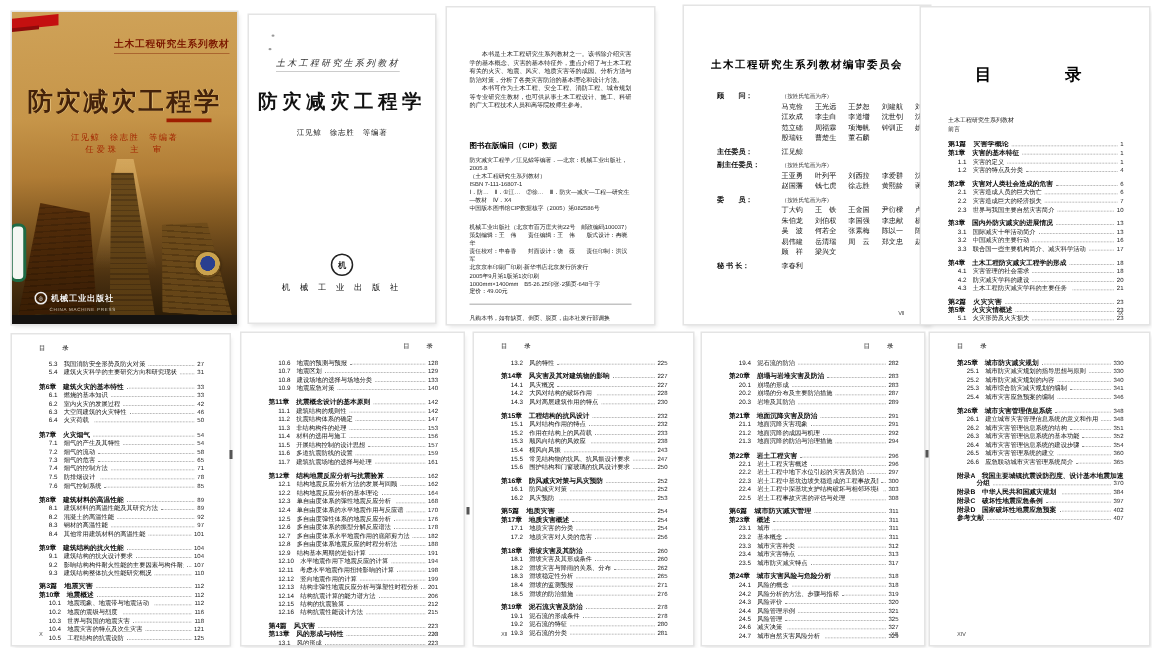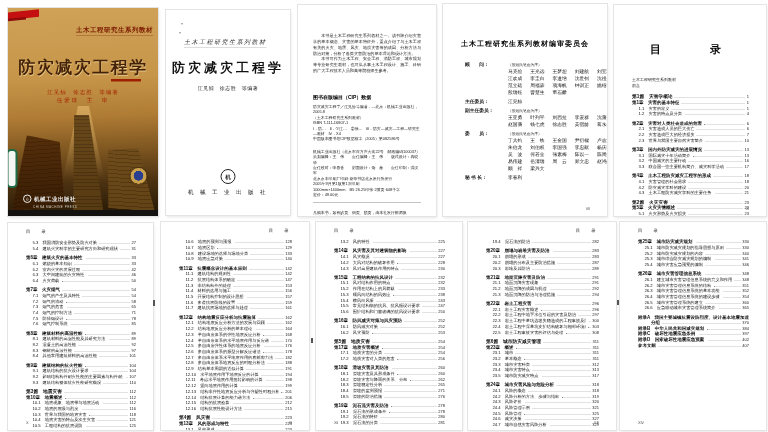--- a/index.html
+++ b/index.html
@@ -158,21 +158,21 @@
         <div>定价：49.00元</div>
       </div>
     <div class="cp-rule"></div>
     <div class="cp-block mt">
         <div>凡购本书，如有缺页、倒页、脱页，由本社发行部调换</div>
         <div>本社购书热线电话（010）68326294</div>
       </div>
   </div>
 </div>
 
-<div class="page" style="left:443px;top:4px;width:164px;height:212px;">
+<div class="page" style="left:456px;top:4px;width:164px;height:212px;">
   <div class="sh">
     <div class="cmt-title">土木工程研究生系列教材编审委员会</div>
     <div id="cmt">
         <div class="cmt-group">
           <div class="cmt-line">
             <span class="cmt-label">顾　　问：</span>
             <span class="cmt-note">（按姓氏笔画为序）</span>
           </div>
           <div class="name-row">
             <span>马克俭</span>

